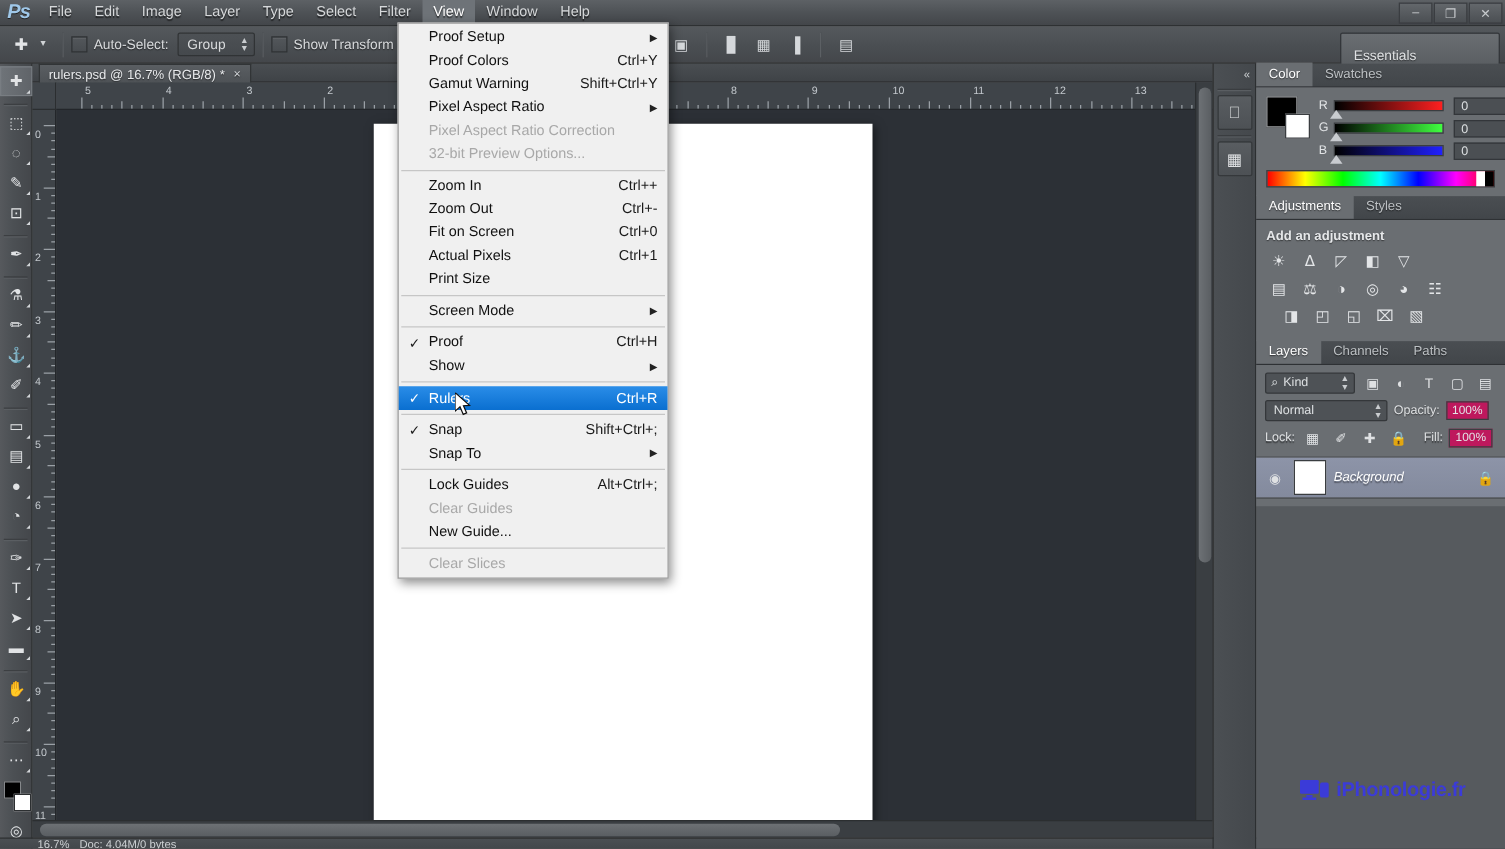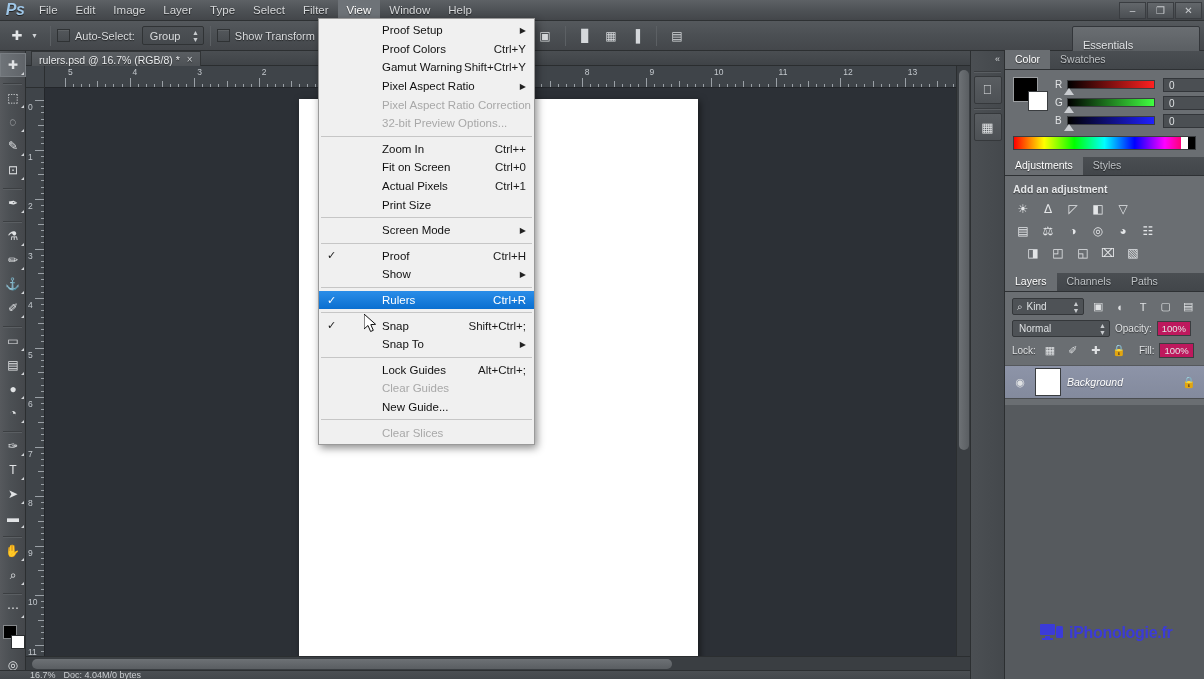--- a/index.html
+++ b/index.html
@@ -275,21 +275,21 @@
     background: #f0f0f0;
     border: 1px solid #9a9a9a;
     box-shadow: 2px 3px 8px rgba(0,0,0,.45);
     padding: 2px 0;
     z-index: 50;
   }
   .mi {
     position: relative; height: 18.6px; display: flex; align-items: center;
     font-size: 11.5px; color: #101010; padding-left: 24px; padding-right: 8px;
   }
-  .mi .lbl { flex: 1; white-space: nowrap; margin-left: 39px; }
+  .mi .lbl { flex: 1; white-space: nowrap; }
   .mi .acc { color: #1a1a1a; font-size: 11.5px; white-space: nowrap; }
   .mi.disabled .lbl, .mi.disabled .acc { color: #a8a8a8; }
   .mi.hi { background: linear-gradient(180deg,#2a8de8,#0a6fd0); }
   .mi.hi .lbl, .mi.hi .acc { color: #ffffff; }
   .mi .chk { position: absolute; left: 8px; font-size: 11px; color: #1a1a1a; }
   .mi.hi .chk { color: #ffffff; }
   .mi .arw { position: absolute; right: 8px; font-size: 8px; color: #222; }
   .msep { height: 1px; background: #c6c6c6; margin: 3px 2px 3px 2px; }
   .cursor {
     position: absolute; left: 364px; top: 314px; width: 14px; height: 20px; z-index: 60;
@@ -795,20 +795,24 @@
       </div>
       <div class="mi disabled">
         <span class="lbl">32-bit Preview Options...</span>
       </div>
       <div class="msep"></div>
       <div class="mi">
         <span class="lbl">Zoom In</span>
         <span class="acc">Ctrl++</span>
       </div>
       <div class="mi">
+        <span class="lbl">Zoom Out</span>
+        <span class="acc">Ctrl+-</span>
+      </div>
+      <div class="mi">
         <span class="lbl">Fit on Screen</span>
         <span class="acc">Ctrl+0</span>
       </div>
       <div class="mi">
         <span class="lbl">Actual Pixels</span>
         <span class="acc">Ctrl+1</span>
       </div>
       <div class="mi">
         <span class="lbl">Print Size</span>
       </div>

